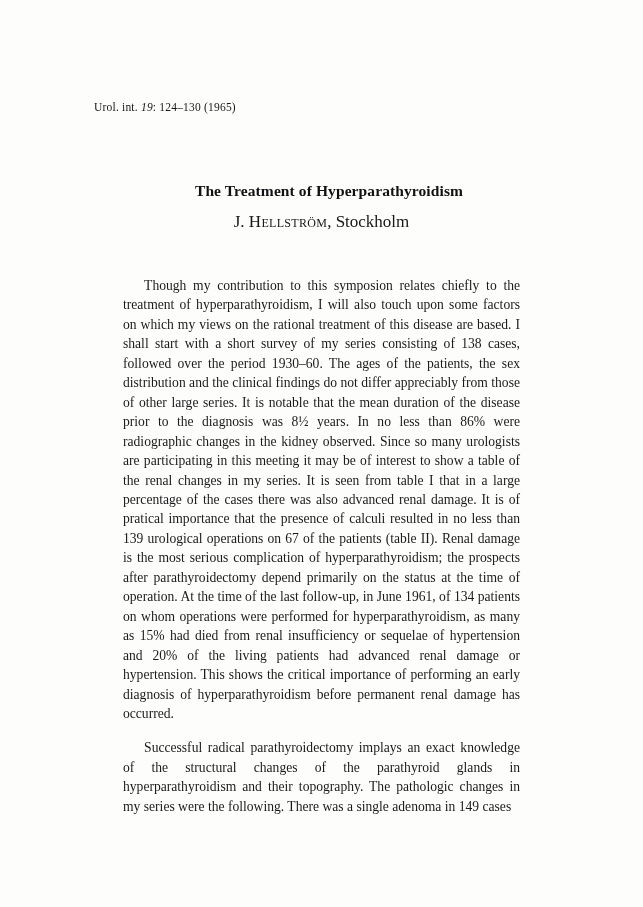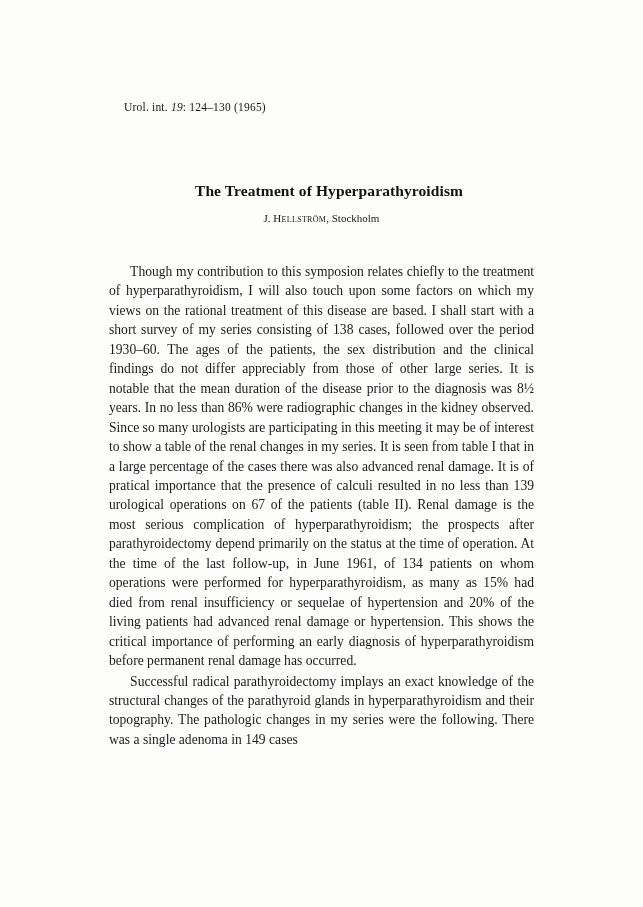--- a/index.html
+++ b/index.html
@@ -11,21 +11,21 @@
     position: relative;
     width: 643px;
     height: 907px;
     background: #fdfdfb;
     overflow: hidden;
     font-family: "Liberation Serif", "DejaVu Serif", serif;
     color: #1a1a1a;
   }
   .running-head {
     position: absolute;
-    left: 124px;
+    left: 94px;
     top: 101px;
     font-size: 11.5px;
     letter-spacing: 0.2px;
     color: #18181a;
     white-space: nowrap;
   }
   .running-head .vol {
     font-style: italic;
   }
   .article-title {
@@ -38,41 +38,41 @@
     font-weight: bold;
     letter-spacing: 0.1px;
     color: #111113;
   }
   .byline {
     position: absolute;
     left: 0;
     right: 0;
     top: 212px;
     text-align: center;
-    font-size: 11px;
+    font-size: 17px;
     color: #17171a;
   }
   .byline .smallcaps {
     font-variant: small-caps;
     letter-spacing: 0.3px;
   }
   .body-column {
     position: absolute;
     left: 108px;
     top: 261px;
     width: 427px;
     font-size: 13.6px;
     line-height: 19.45px;
     text-align: justify;
     text-justify: inter-word;
     color: #1a1a1c;
     hyphens: none;
   }
   .body-column p {
-    margin: 1px;
+    margin: 15px;
     text-indent: 1.55em;
   }
 </style>
 </head>
 <body>
 
 <div class="page">
 
   <div class="running-head">
     <span>Urol. int.</span>

